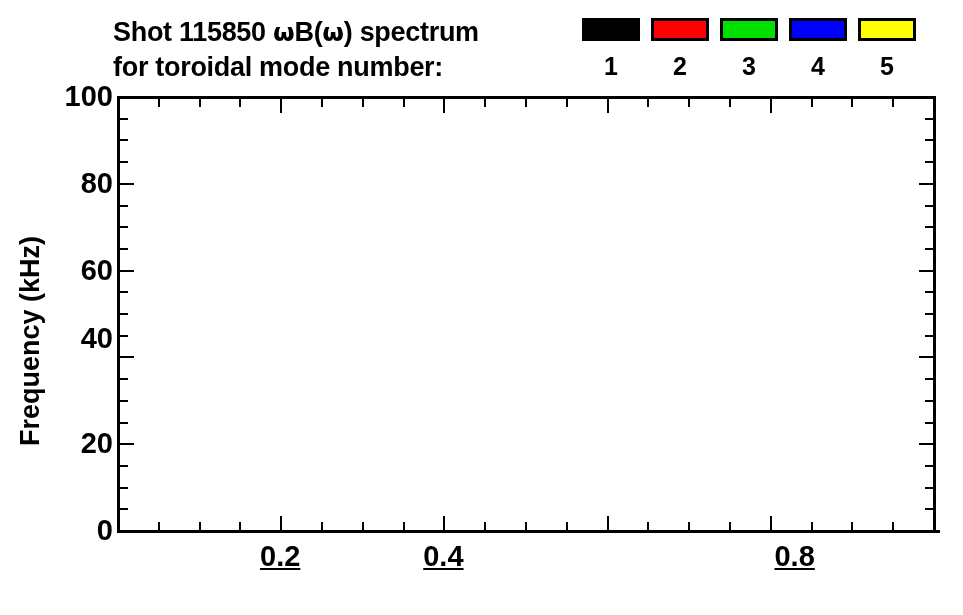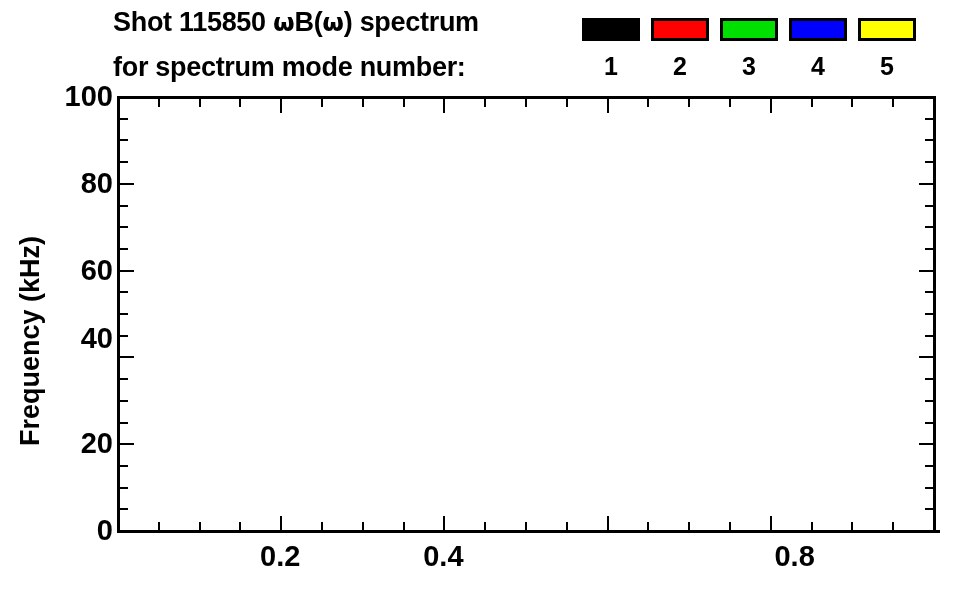--- a/index.html
+++ b/index.html
@@ -14,21 +14,21 @@
   
   .title-block{position:absolute;left:0;top:0;width:963px;height:92px;}
   .title-line{
     position:absolute;
     font-weight:bold;
     font-size:27px;
     letter-spacing:-0.3px;
     white-space:nowrap;
     color:#000;
   }
-  .title-line-1{left:113px;top:7px;}
+  .title-line-1{left:113px;top:17px;}
   .title-line-2{left:113px;top:52px;}
   .omega{font-family:"DejaVu Sans",sans-serif;font-weight:bold;font-size:25px;}
 
   
   .legend{position:absolute;left:578px;top:0;width:385px;height:92px;}
   .legend-col{position:absolute;top:0;width:70px;height:92px;}
   .legend-swatch{
     position:absolute;left:4px;top:18px;width:58px;height:23px;
     border:3px solid #000000;box-sizing:border-box;
   }
@@ -65,21 +65,21 @@
   .ylabel-tick{
     position:absolute;right:0;width:80px;text-align:right;
     font-weight:bold;font-size:29px;line-height:29px;
     transform:translateY(-50%);
   }
   .ytick-layer{position:absolute;left:17px;top:96px;width:96px;height:437px;}
 
   .xtick-layer{position:absolute;left:117px;top:540px;width:823px;height:40px;}
   .xlabel-tick{
     position:absolute;width:90px;margin-left:-45px;text-align:center;
-    font-weight:bold;font-size:29px;line-height:32px;
+    font-weight:bold;font-size:29px;line-height:32px;text-decoration:underline;
   }
 
   
   .axis-title-x{
     position:absolute;left:117px;top:578px;width:819px;
     text-align:center;font-weight:bold;font-size:27px;line-height:30px;
   }
   .axis-title-y{
     position:absolute;left:-150px;top:230px;width:360px;
     text-align:center;font-weight:bold;font-size:27px;line-height:30px;
@@ -92,21 +92,21 @@
 </style>
 </head>
 <body>
 
 <div id="root">
 
   <div class="title-block">
     <div class="title-line title-line-1">
       <span>Shot 115850 </span><span class="omega">ω</span><span>B(</span><span class="omega">ω</span><span>) spectrum</span>
     </div>
-    <div class="title-line title-line-2">for spectrum mode number:</div>
+    <div class="title-line title-line-2">for toroidal mode number:</div>
   </div>
 
   <div class="legend">
     <div class="legend-col" style="left:0px;">
       <div class="legend-swatch" style="background:#000000;"></div>
       <div class="legend-key">1</div>
     </div>
     <div class="legend-col" style="left:69px;">
       <div class="legend-swatch" style="background:#FF0000;"></div>
       <div class="legend-key">2</div>

